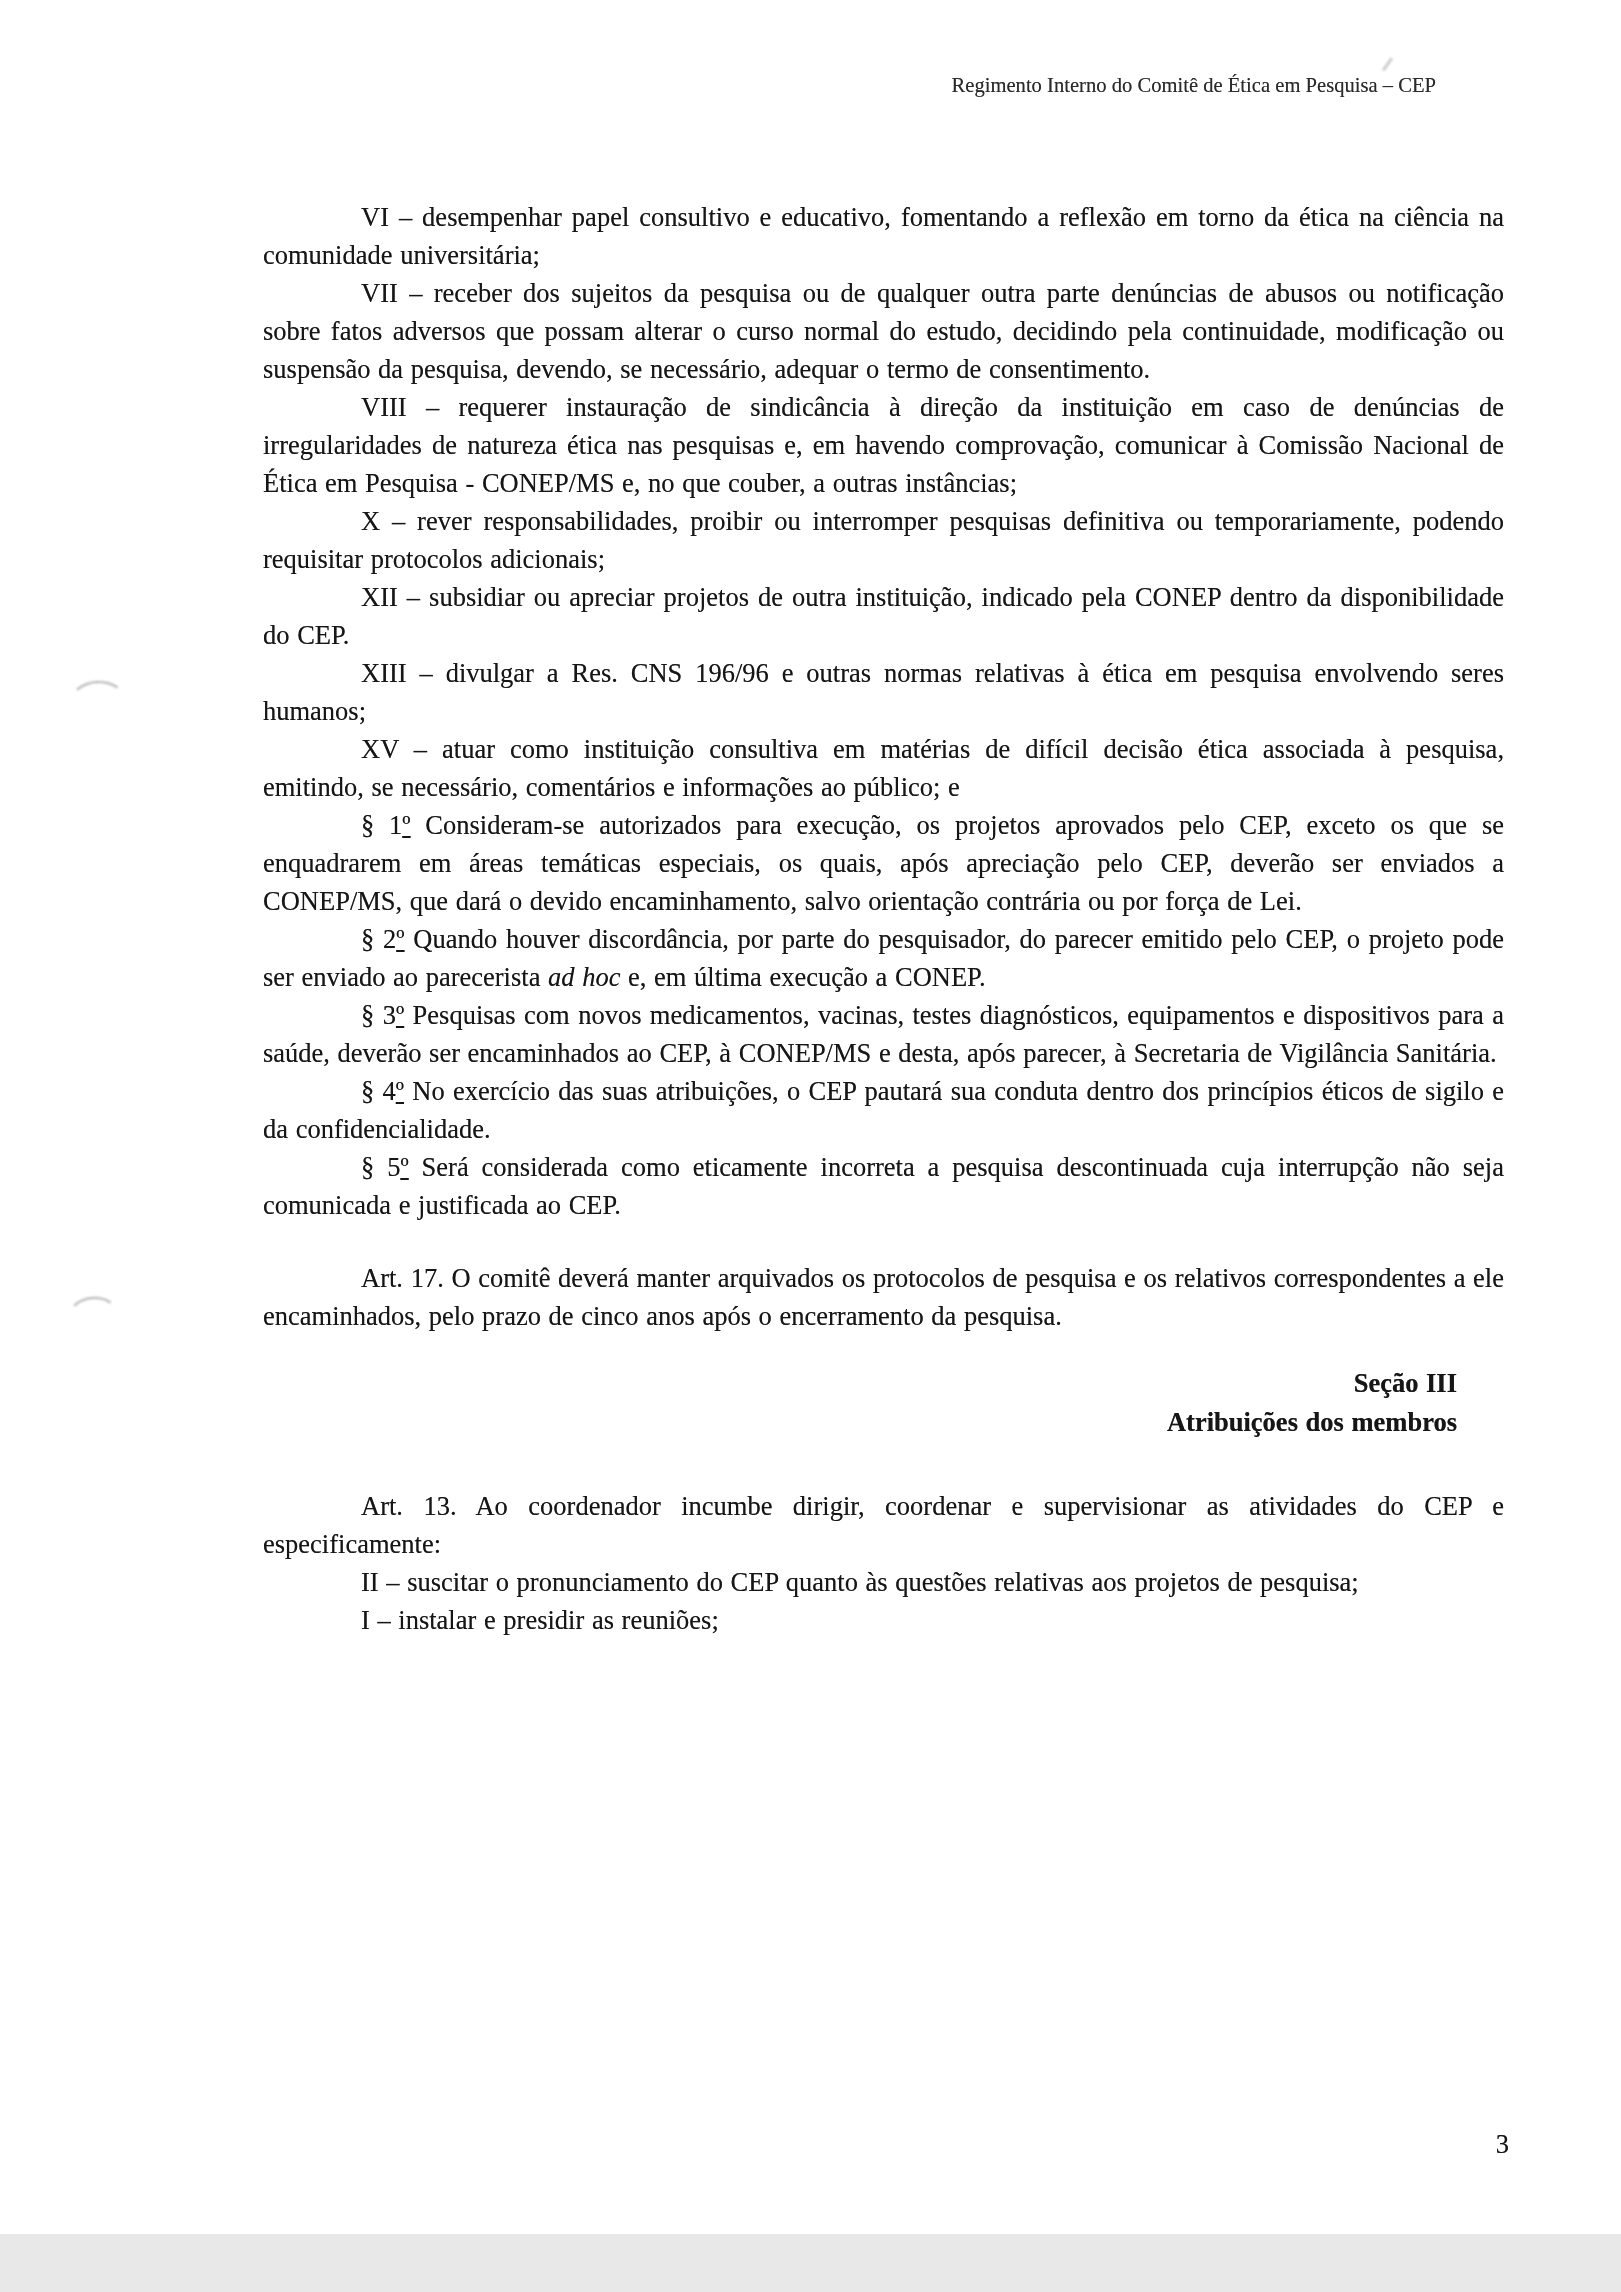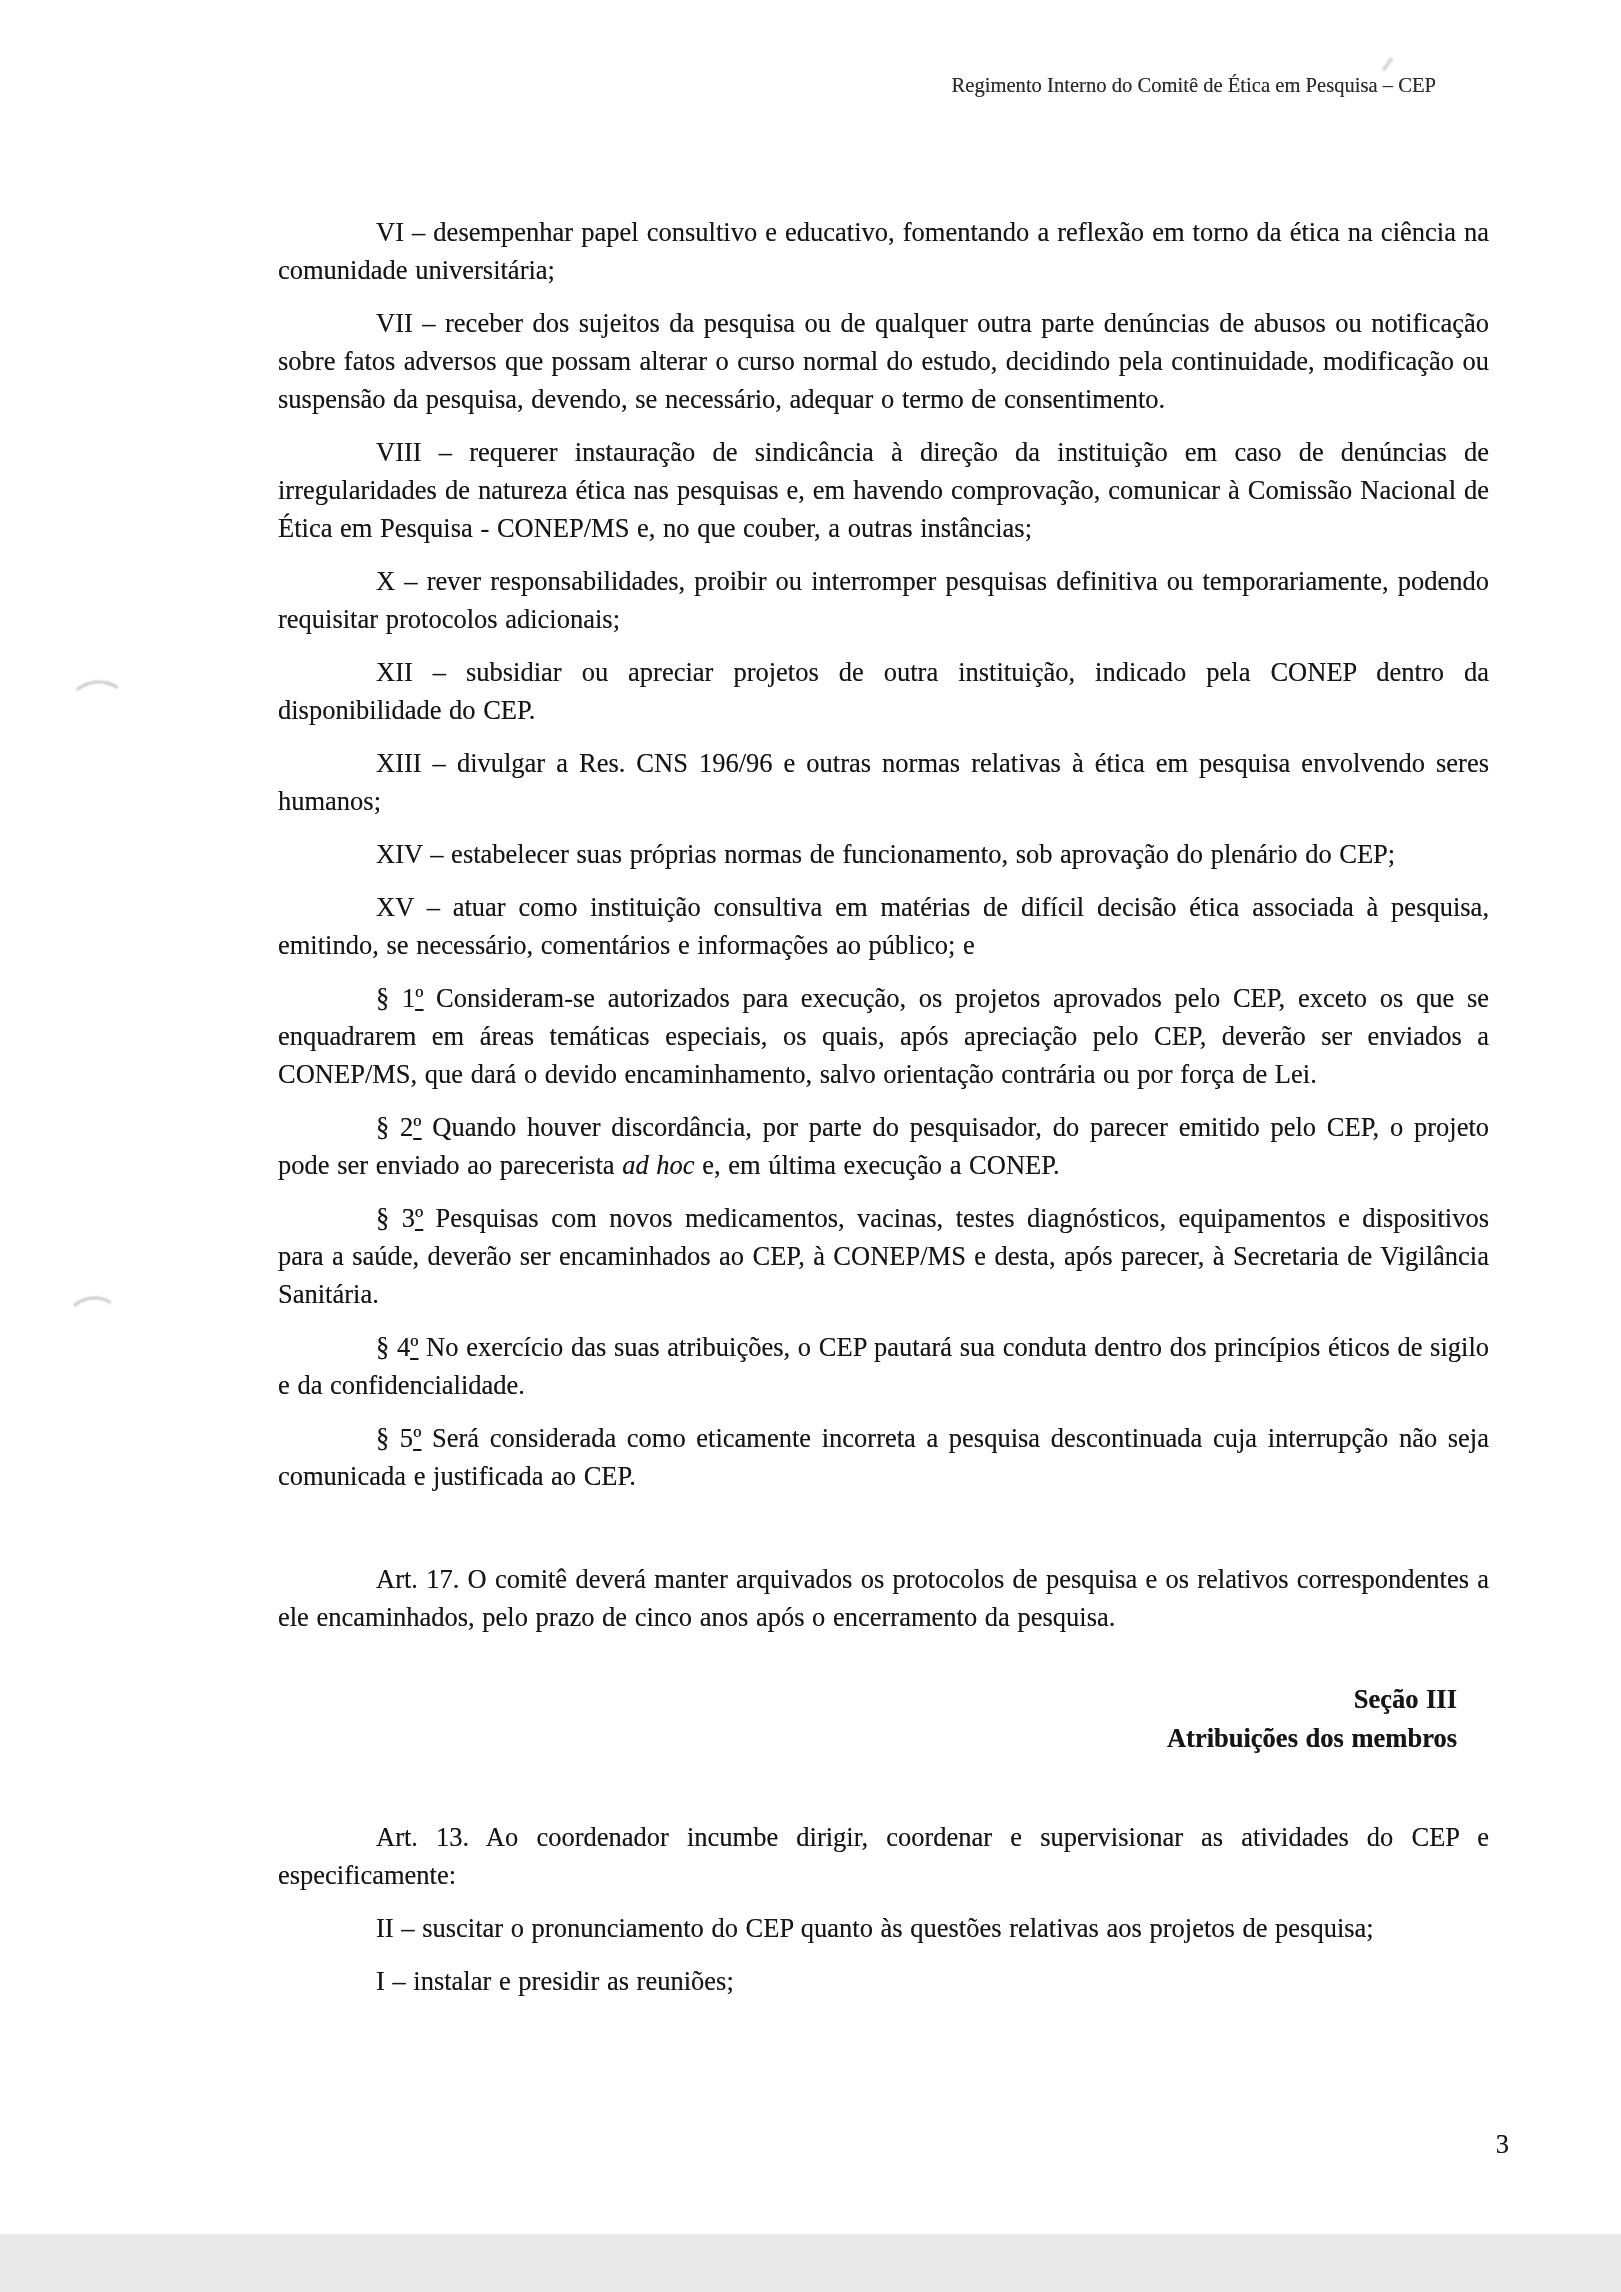--- a/index.html
+++ b/index.html
@@ -29,21 +29,21 @@
     left:263px;
     top:198px;
     width:1241px;
     font-size:26.5px;
     line-height:38px;
     text-align:justify;
     text-shadow:0 0 0.5px rgba(0,0,0,.5);
     word-spacing:1px;
   }
   .para{
-    margin:15px;
+    margin:0;
     text-indent:98px;
   }
   .para .it{font-style:italic;}
   .para .ord{text-decoration:underline;}
   .section-heading{
     font-weight:bold;
     text-align:right;
     text-indent:0;
     line-height:39px;
     transform:translateX(-47px);
@@ -89,21 +89,20 @@
   <span class="scan-arc a1"></span>
   <span class="scan-arc a2"></span>
 
   <div class="text-block">
       <p class="para"><span>VI – desempenhar papel consultivo e educativo, fomentando a reflexão em torno da ética na ciência na comunidade universitária;</span></p>
       <p class="para"><span>VII – receber dos sujeitos da pesquisa ou de qualquer outra parte denúncias de abusos ou notificação sobre fatos adversos que possam alterar o curso normal do estudo, decidindo pela continuidade, modificação ou suspensão da pesquisa, devendo, se necessário, adequar o termo de consentimento.</span></p>
       <p class="para"><span>VIII – requerer instauração de sindicância à direção da instituição em caso de denúncias de irregularidades de natureza ética nas pesquisas e, em havendo comprovação, comunicar à Comissão Nacional de Ética em Pesquisa - CONEP/MS e, no que couber, a outras instâncias;</span></p>
       <p class="para"><span>X – rever responsabilidades, proibir ou interromper pesquisas definitiva ou temporariamente, podendo requisitar protocolos adicionais;</span></p>
       <p class="para"><span>XII – subsidiar ou apreciar projetos de outra instituição, indicado pela CONEP dentro da disponibilidade do CEP.</span></p>
       <p class="para"><span>XIII – divulgar a Res. CNS 196/96 e outras normas relativas à ética em pesquisa envolvendo seres humanos;</span></p>
-      <p class="para"><span>XIV – estabelecer suas próprias normas de funcionamento, sob aprovação do plenário do CEP;</span></p>
       <p class="para"><span>XV – atuar como instituição consultiva em matérias de difícil decisão ética associada à pesquisa, emitindo, se necessário, comentários e informações ao público; e</span></p>
       <p class="para"><span>§ 1</span><span class="ord">º</span><span> Consideram-se autorizados para execução, os projetos aprovados pelo CEP, exceto os que se enquadrarem em áreas temáticas especiais, os quais, após apreciação pelo CEP, deverão ser enviados a CONEP/MS, que dará o devido encaminhamento, salvo orientação contrária ou por força de Lei.</span></p>
       <p class="para"><span>§ 2</span><span class="ord">º</span><span> Quando houver discordância, por parte do pesquisador, do parecer emitido pelo CEP, o projeto pode ser enviado ao parecerista </span><span class="it">ad hoc</span><span> e, em última execução a CONEP.</span></p>
       <p class="para"><span>§ 3</span><span class="ord">º</span><span> Pesquisas com novos medicamentos, vacinas, testes diagnósticos, equipamentos e dispositivos para a saúde, deverão ser encaminhados ao CEP, à CONEP/MS e desta, após parecer, à Secretaria de Vigilância Sanitária.</span></p>
       <p class="para"><span>§ 4</span><span class="ord">º</span><span> No exercício das suas atribuições, o CEP pautará sua conduta dentro dos princípios éticos de sigilo e da confidencialidade.</span></p>
       <p class="para"><span>§ 5</span><span class="ord">º</span><span> Será considerada como eticamente incorreta a pesquisa descontinuada cuja interrupção não seja comunicada e justificada ao CEP.</span></p>
       <div class="gap" style="height: 35px;"></div>
       <p class="para"><span>Art. 17. O comitê deverá manter arquivados os protocolos de pesquisa e os relativos correspondentes a ele encaminhados, pelo prazo de cinco anos após o encerramento da pesquisa.</span></p>
       <div class="gap" style="height: 29px;"></div>
       <div class="section-heading">

